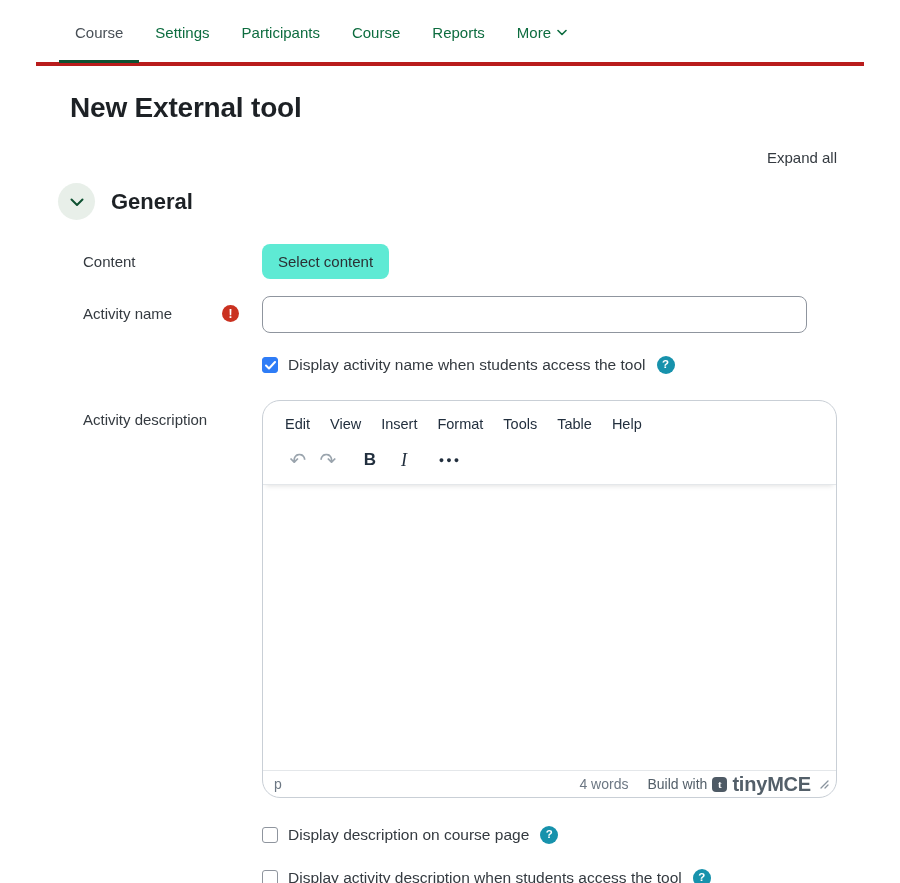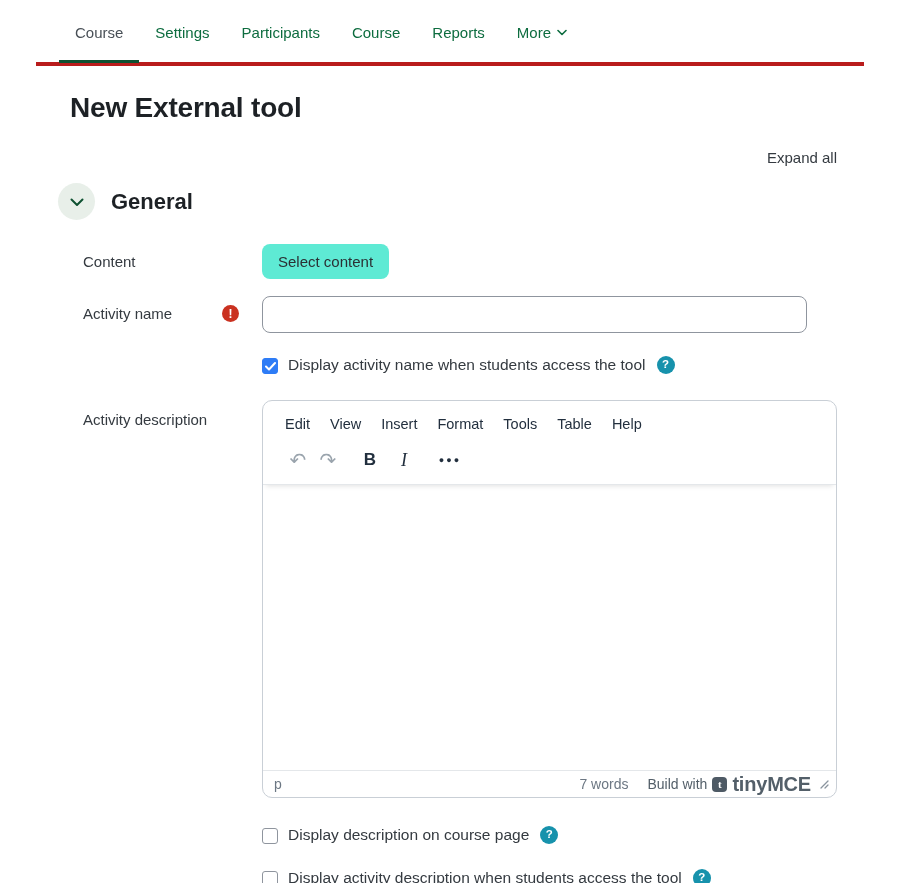--- a/index.html
+++ b/index.html
@@ -47,34 +47,34 @@
   .btn-secondary {
     background:#5eead4; color:#2b3034; border:none; border-radius:8px;
     padding:9px 16px; font-size:15px; font-family:inherit; cursor:pointer;
   }
   .text-input {
     width:545px; height:37px; border:1px solid #8f959e; border-radius:8px;
     background:#fff; font-size:15px; padding:0 12px; font-family:inherit;
   }
   .mb17 { margin-bottom:17px; }
 
-  .check-row { display:flex; align-items:flex-end; margin-left:179px; font-size:15.5px; color:#343a40; }
+  .check-row { display:flex; align-items:center; margin-left:179px; font-size:15.5px; color:#343a40; }
   .cb {
     width:16px; height:16px; border:1px solid #8f959e; border-radius:3px; background:#fff;
     margin-right:10px; flex-shrink:0; cursor:pointer; display:flex; align-items:center; justify-content:center;
   }
   .cb.checked { background:#2e7cf6; border-color:#2e7cf6; }
   .help-icon {
     width:18px; height:18px; border-radius:50%; background:#1792ac; color:#fff;
     font-size:11.5px; font-weight:700; display:flex; align-items:center; justify-content:center;
     margin-left:11px; cursor:pointer; flex-shrink:0; line-height:1;
   }
 
   
-  .editor { width:578px; border:1px solid #c9cfd6; border-radius:10px; background:#fff; overflow:hidden; }
+  .editor { width:578px; border:1px solid #c9cfd6; border-radius:18px; background:#fff; overflow:hidden; }
   .menubar { display:flex; gap:20px; padding:13px 12px 6px 22px; font-size:14.5px; color:#222f3e; }
   .menubar span { cursor:pointer; padding:2px 0; }
   .toolbar {
     display:flex; align-items:center; padding:7px 10px 11px 20px;
     border-bottom:1px solid #e4e7ea; box-shadow:0 4px 5px -3px rgba(0,0,0,.12);
     position:relative;
   }
   .tbtn { width:30px; height:26px; display:flex; align-items:center; justify-content:center; cursor:pointer; }
   .tbtn.disabled { color:#9aa4ad; }
   .undo-redo { font-size:20px; line-height:1; }
@@ -202,21 +202,21 @@
           <span class="tbtn disabled undo-redo">↶</span>
           <span class="tbtn disabled undo-redo">↷</span>
           <span class="tbtn bold-btn">B</span>
           <span class="tbtn italic-btn">I</span>
           <span class="tbtn more-btn">●●●</span>
         </div>
         <div class="editor-body"></div>
         <div class="statusbar">
           <span class="path">p</span>
           <span class="grow"></span>
-          <span class="wordcount">7 words</span>
+          <span class="wordcount">4 words</span>
           <span class="brand">
             <span>Build with</span>
             <span class="brand-logo">t</span>
             <span class="brand-name">tinyMCE</span>
           </span>
           <span class="resize-handle">
             <svg width="10" height="10" viewBox="0 0 10 10">
                 <path d="M9 2 L2 9 M9 6 L6 9" stroke="#8a949e" stroke-width="1.3" stroke-linecap="round"></path>
               </svg>
           </span>

